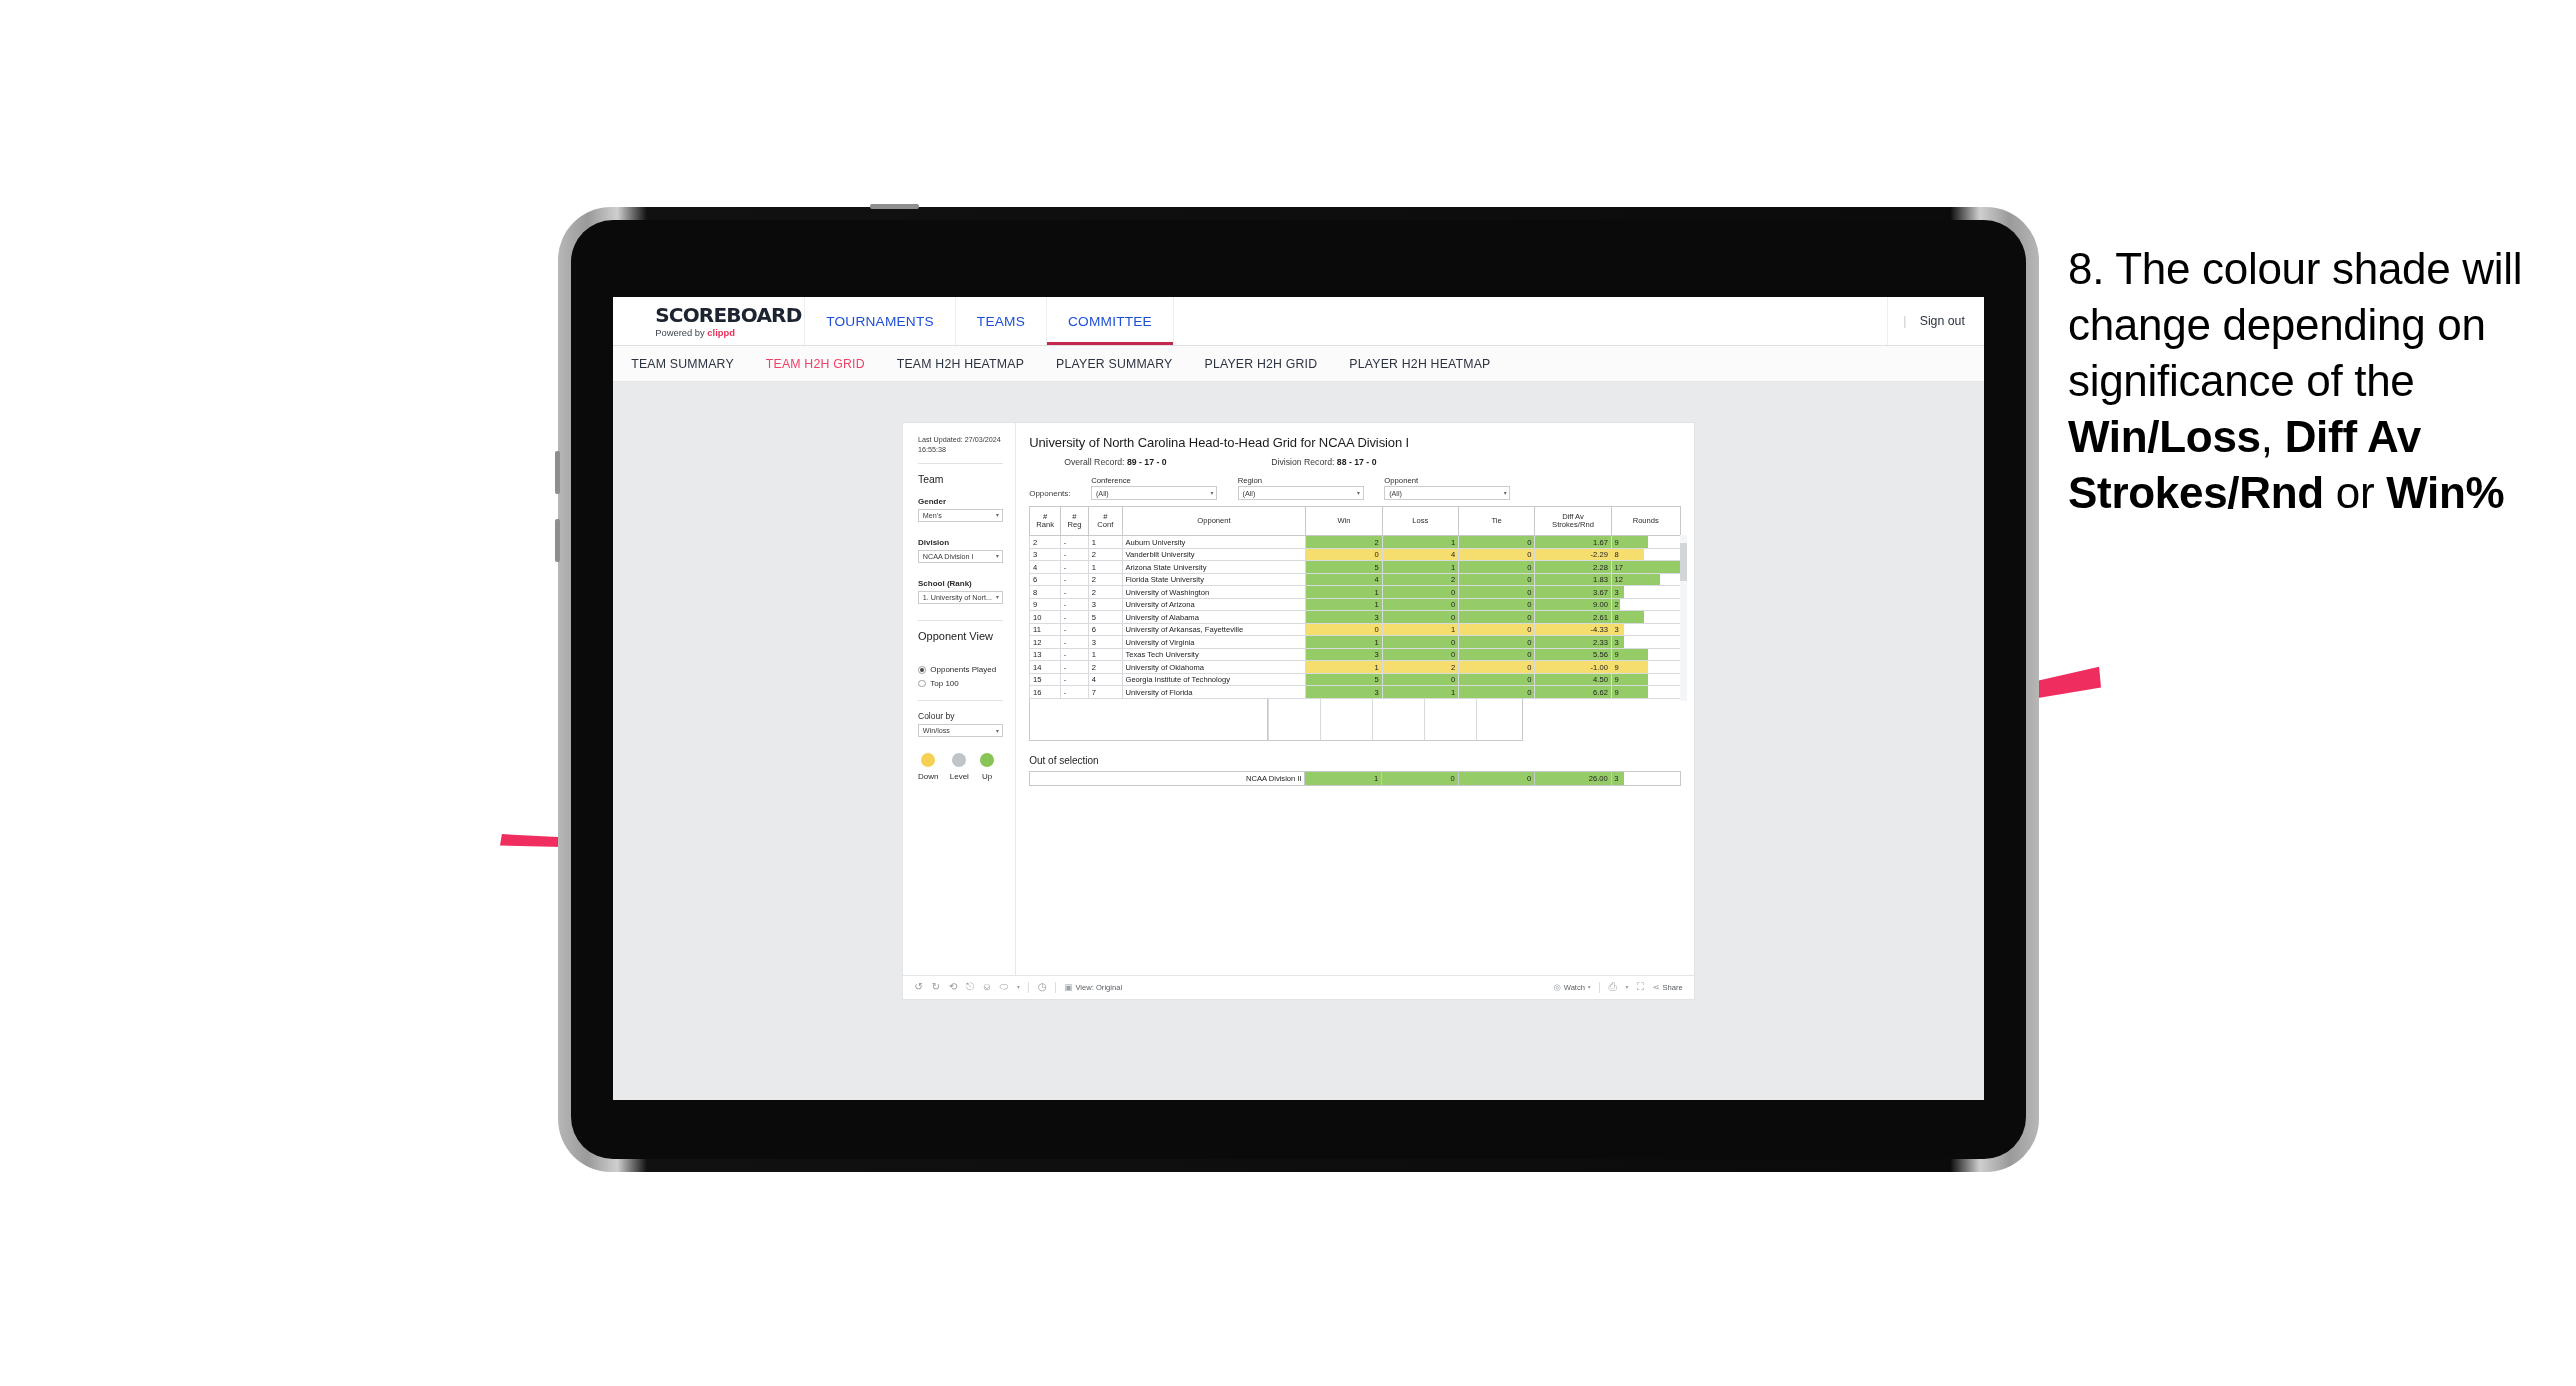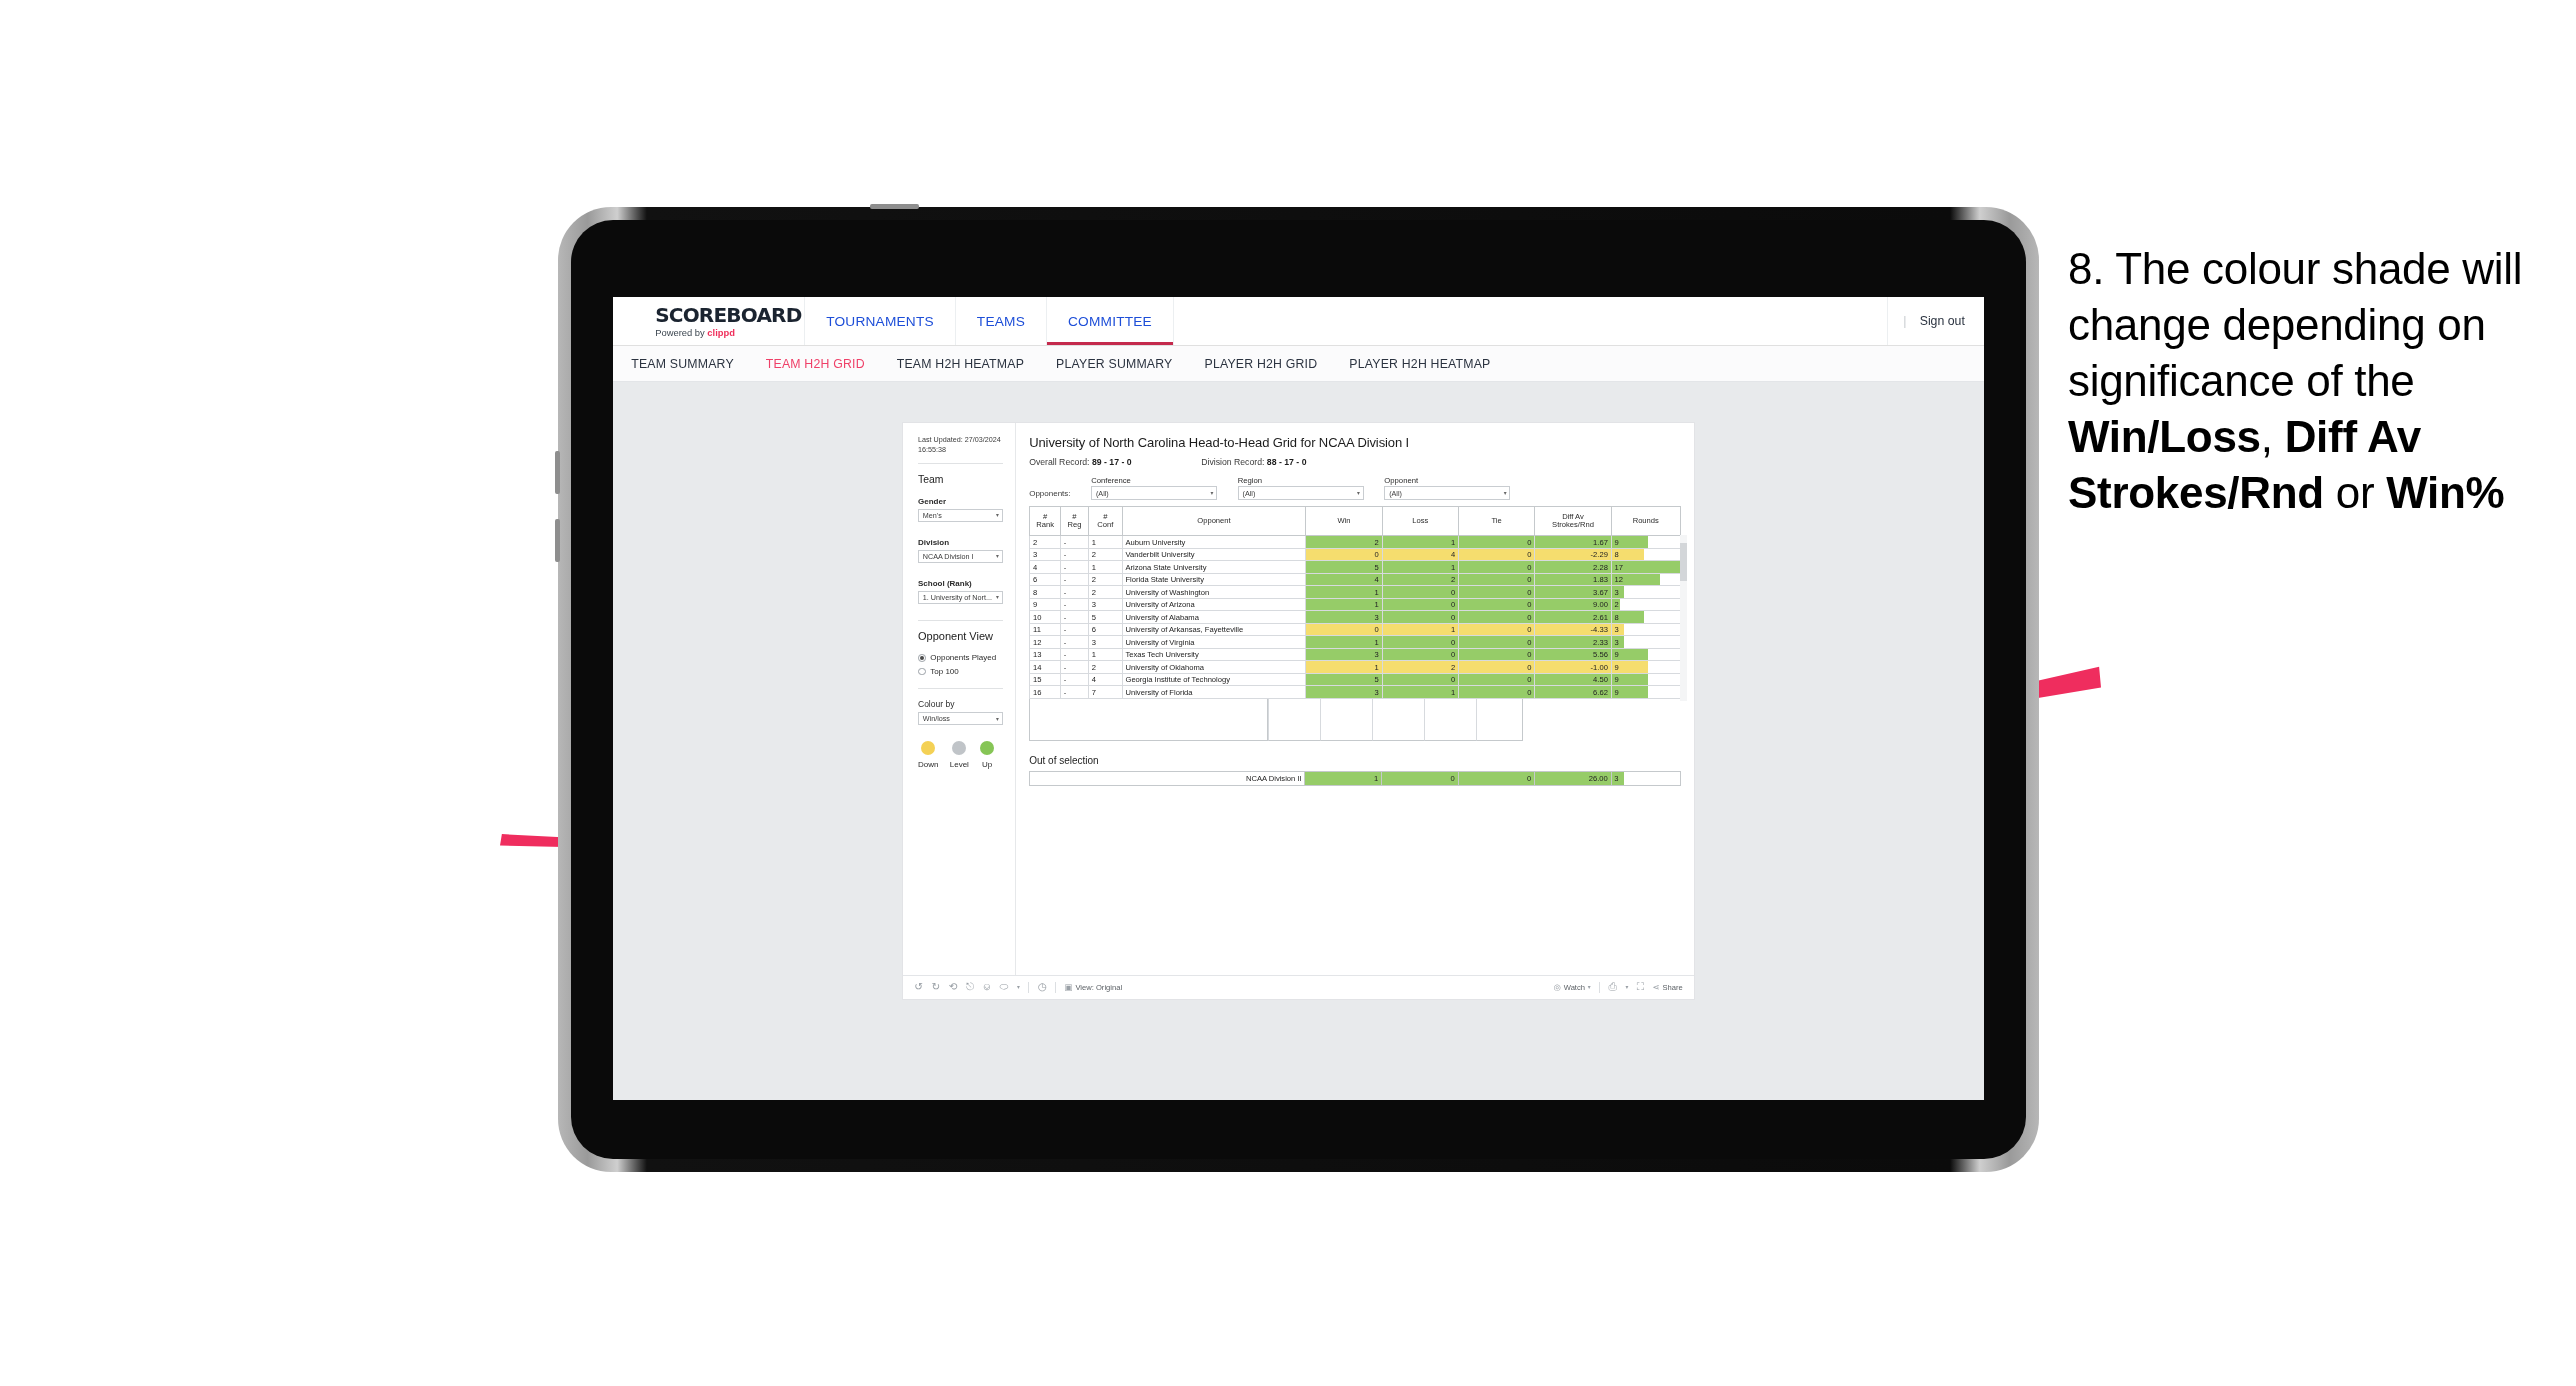--- a/index.html
+++ b/index.html
@@ -146,21 +146,21 @@
   }
   #legend { display: flex; gap: 11.3px; margin-top: 15px; }
   .lgitem { display: flex; flex-direction: column; align-items: center; gap: 4.7px; }
   .lgdot { width: 14px; height: 14px; border-radius: 50%; }
   .lgtxt { font-size: 8px; color: #2b2b2b; }
 
   
   #rpanel { flex: 1; padding: 12.3px 13.2px 0 13.2px; overflow: hidden; }
   #title { font-size: 13px; color: #1c1c1c; margin-bottom: 6.6px; letter-spacing: -0.1px; }
   #records { display: flex; font-size: 8.7px; color: #3a3a3a; margin-bottom: 8.5px; }
-  #records .rec { width: 172px; }
+  #records .rec { width: 172px; margin-left: 35px; }
   #records b { color: #1c1c1c; }
   #oppfilters { display: flex; align-items: flex-end; gap: 6.6px; margin-bottom: 6.6px; }
   #opplabel { font-size: 8px; color: #3a3a3a; padding-bottom: 1.9px; }
   .ffield { width: 126px; margin-left: 14px; }
   .ffield .ttl { font-size: 7.7px; color: #2b2b2b; margin-bottom: 1.9px; }
 
   table { border-collapse: collapse; width: 100%; table-layout: fixed; }
   thead th {
     border: 0.9px solid #c5c9cc; background: #fff;
     font-size: 7.6px; font-weight: normal; color: #2b2b2b;
@@ -270,21 +270,21 @@
                   <span class="car">▾</span>
                 </div>
 
                 <div class="flabel">School (Rank)</div>
                 <div class="fsel">
                   <span>1. University of Nort...</span>
                   <span class="car">▾</span>
                 </div>
 
                 <div class="lsep" style="margin-top:13.2px;"></div>
-                <div class="lhead big" style="margin-bottom:11px;">Opponent View</div>
+                <div class="lhead big" style="margin-bottom:23px;">Opponent View</div>
 
                 <div class="radio-row">
                   <span class="rdot on"></span>
                   <span>Opponents Played</span>
                 </div>
                 <div class="radio-row">
                   <span class="rdot"></span>
                   <span>Top 100</span>
                 </div>
 

